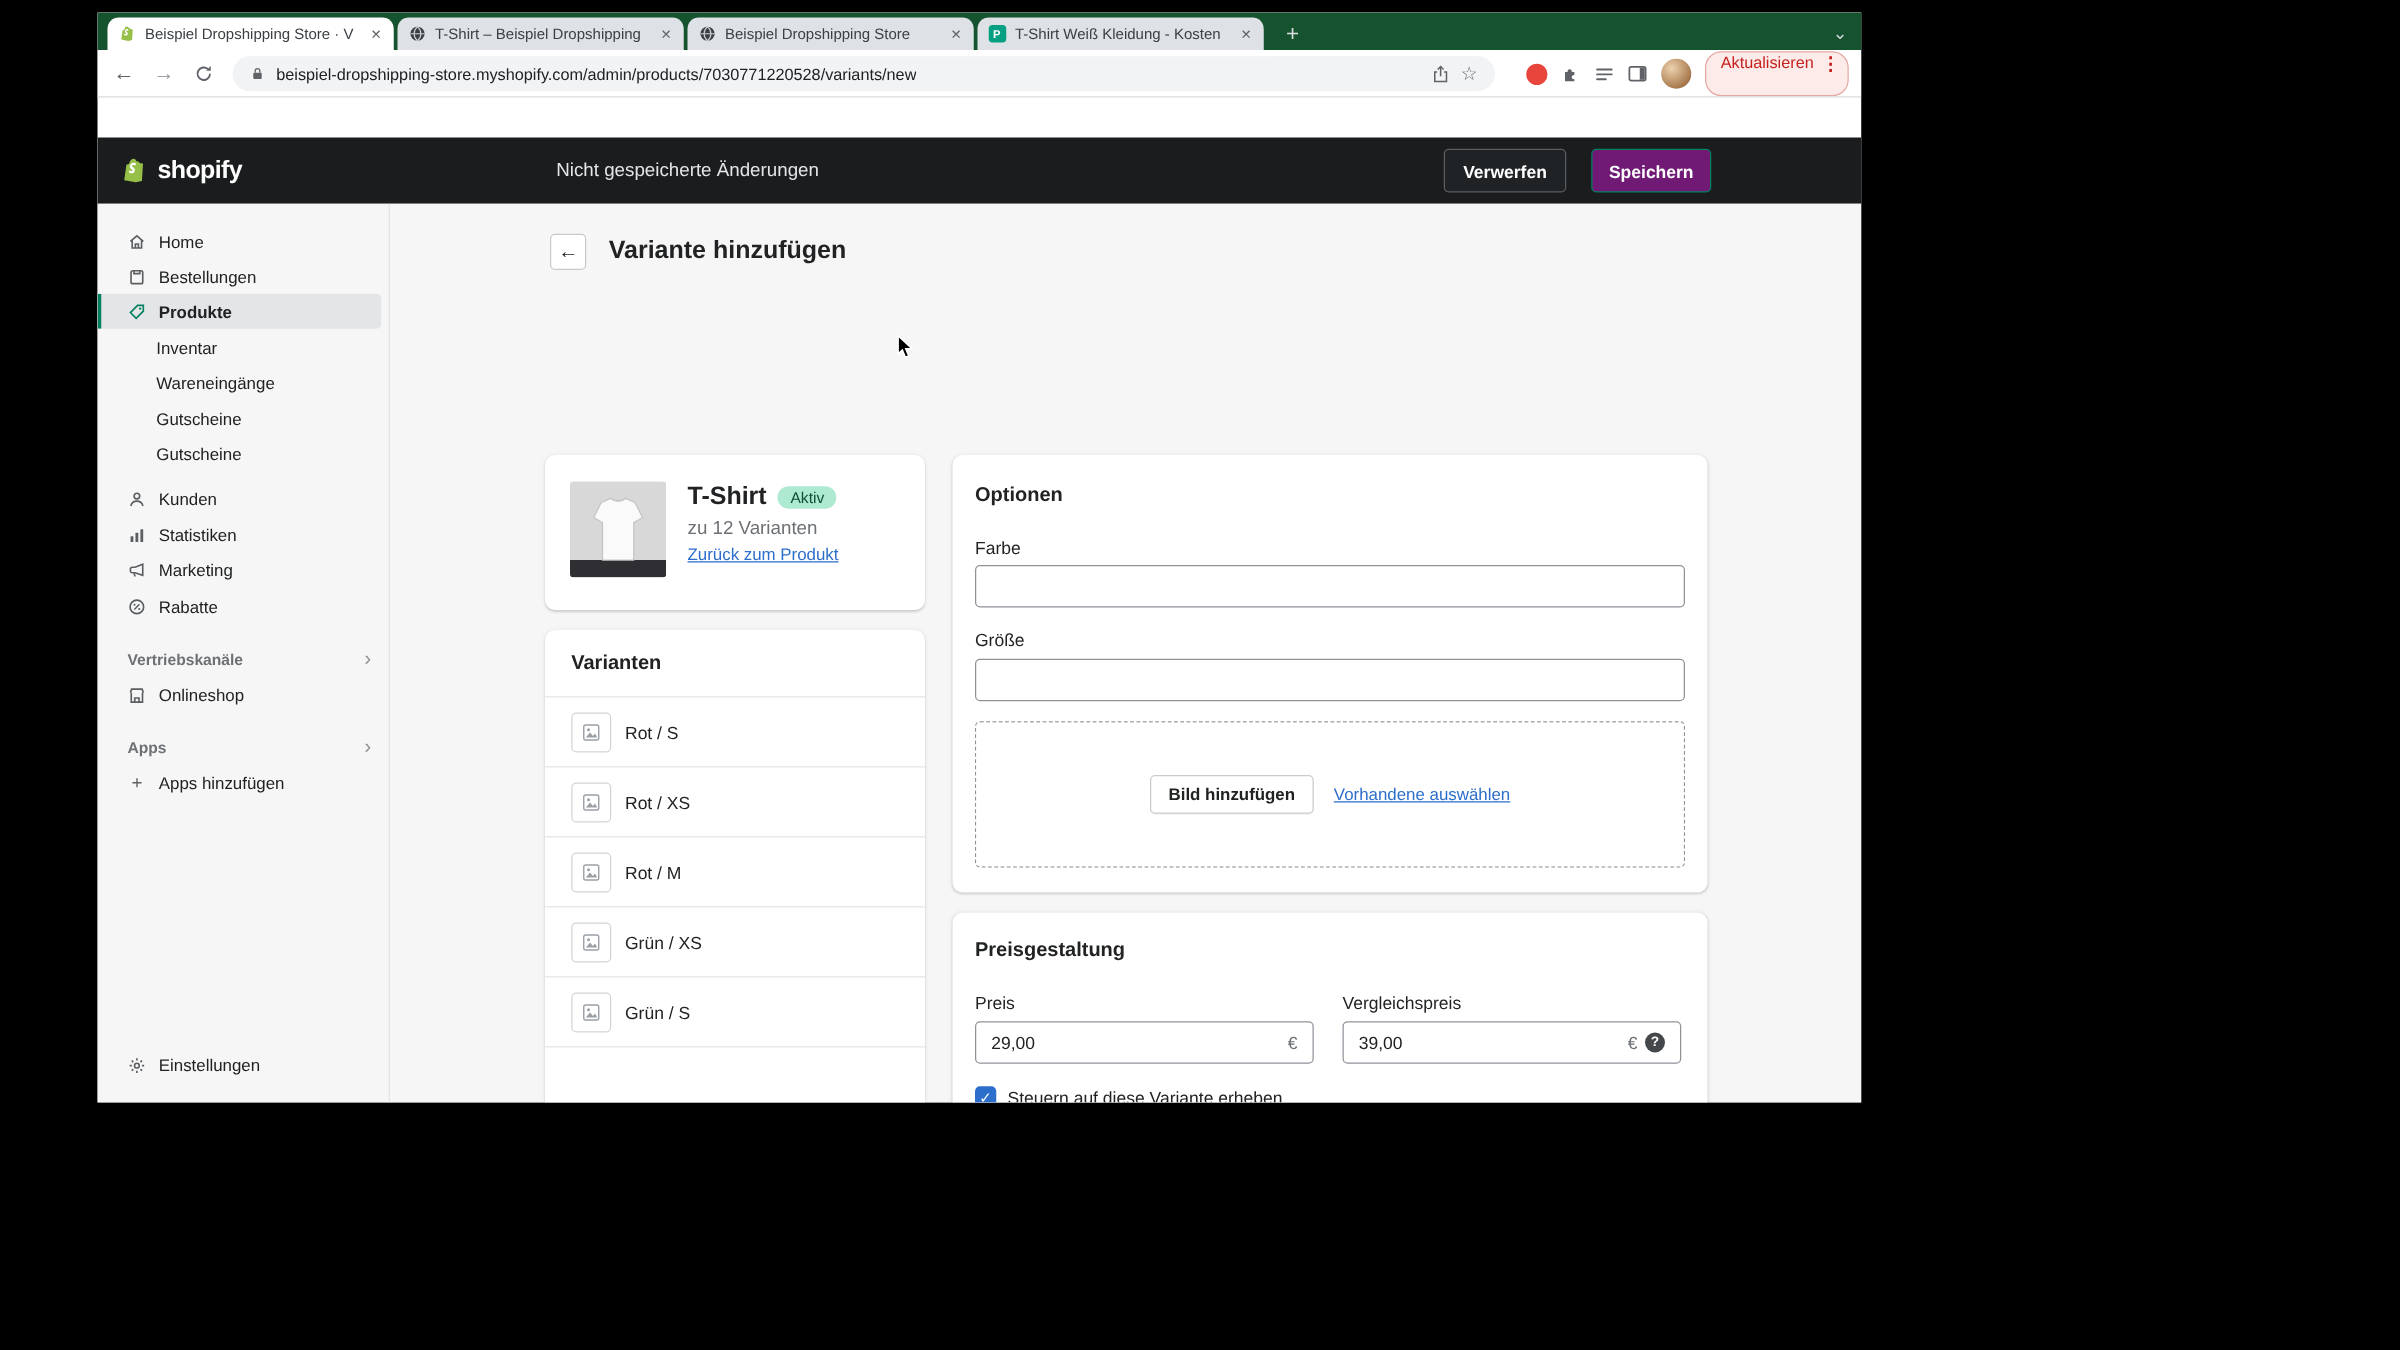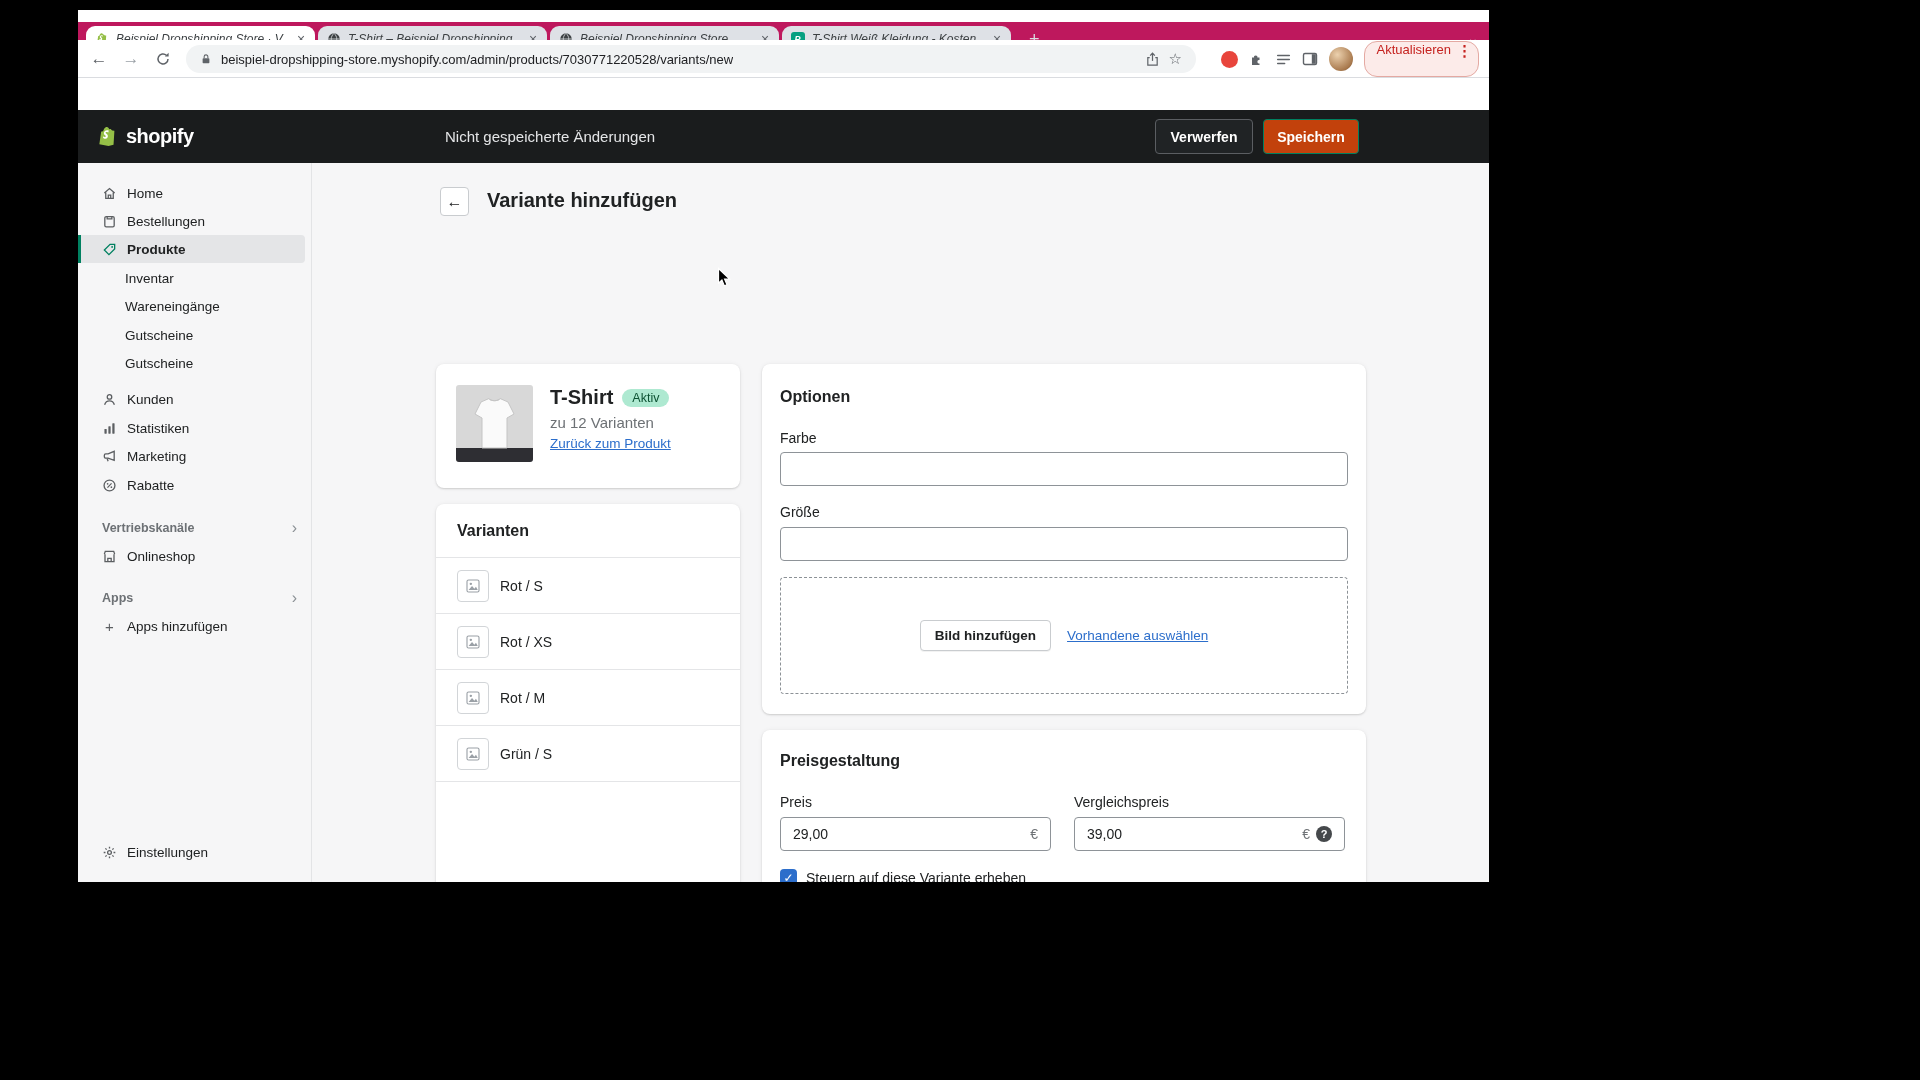--- a/index.html
+++ b/index.html
@@ -6,21 +6,21 @@
   html,body { width:1920px; height:1080px; }
   body { background:#000; position:relative; overflow:hidden;
          font-family:"Liberation Sans", sans-serif; color:#202223; }
   .abs { position:absolute; }
 
   
   .window { position:absolute; left:78px; top:10px; width:1411px; height:872px;
             background:#fff; overflow:hidden; }
 
   
-  .tabstrip { position:absolute; left:0; top:12px; width:100%; height:30px; background:#be185d;font-style:italic; }
+  .tabstrip { position:absolute; left:0; top:0; width:100%; height:30px; background:#14532d; }
   .tab { position:absolute; top:4px; height:26px; width:229px; border-radius:9px 9px 0 0;
          background:#dee1e6; display:flex; align-items:center; padding:0 8px; gap:7px;
          font-size:12px; color:#3c4043; cursor:default; }
   .tab.active { background:#fff; }
   .tab-title { flex:1; white-space:nowrap; overflow:hidden; }
   .tab-close { font-size:14px; color:#5f6368; line-height:1; padding:0 2px; }
   .fav { width:15px; height:15px; display:flex; align-items:center; justify-content:center; flex:0 0 auto; }
   .fav-px { width:14px; height:14px; border-radius:3px; background:#05a081; color:#fff;
             font-size:9px; font-weight:bold; display:flex; align-items:center; justify-content:center; }
   .newtab-btn { position:absolute; left:944px; top:6px; width:24px; height:22px; color:#dadce0;
@@ -50,21 +50,21 @@
 
   
   .s-topbar { position:absolute; left:0; top:100px; width:100%; height:53px; background:#1a1c1d; }
   .s-logo { position:absolute; left:18px; top:0; height:53px; display:flex; align-items:center; gap:7px; }
   .logo-text { color:#fff; font-size:20px; font-weight:bold; letter-spacing:-0.5px; }
   .s-msg { position:absolute; left:367px; top:0; height:53px; display:flex; align-items:center;
            color:#e4e5e7; font-size:15px; }
   .s-btn { position:absolute; top:9px; height:35px; border-radius:4px; font-size:14px; font-weight:600;
            display:flex; align-items:center; justify-content:center; color:#fff; }
   .s-btn.discard { right:236px; width:98px; background:#202325; border:1px solid #5b5e62; }
-  .s-btn.save { right:130px; width:96px; background:#c2410c; border:1px solid #008060; }
+  .s-btn.save { right:120px; width:96px; background:#701a75; border:1px solid #008060; }
 
   
   .sidebar { position:absolute; left:0; top:153px; width:234px; bottom:0; background:#f6f6f7;
              border-right:1px solid #e3e4e6; }
   .nav-item { position:absolute; left:0; width:227px; height:28px; display:flex; align-items:center;
               padding-left:24px; gap:10px; font-size:13.5px; font-weight:500; color:#202223;
               border-radius:0 4px 4px 0; }
   .nav-item.sub { padding-left:47px; font-weight:400; }
   .nav-item.active { background:#e4e5e7; box-shadow:inset 3px 0 0 #008060; font-weight:bold; }
   .nav-item.active .nav-icon { color:#008060; }
@@ -421,20 +421,30 @@
         <span>Rot / M</span>
       </div>
       <div class="v-row">
         <span class="v-thumb">
             <svg viewBox="0 0 20 20" width="16" height="16">
               <rect x="2.5" y="2.5" width="15" height="15" rx="2" stroke="#9aa0a6" stroke-width="1.4" fill="none"></rect>
               <circle cx="7.3" cy="7.3" r="1.5" fill="#9aa0a6"></circle>
               <path d="M4.5 15l4.3-5 2.9 3.4 2-2.4 2.3 4z" fill="#9aa0a6"></path>
             </svg>
           </span>
+        <span>Grün / XS</span>
+      </div>
+      <div class="v-row">
+        <span class="v-thumb">
+            <svg viewBox="0 0 20 20" width="16" height="16">
+              <rect x="2.5" y="2.5" width="15" height="15" rx="2" stroke="#9aa0a6" stroke-width="1.4" fill="none"></rect>
+              <circle cx="7.3" cy="7.3" r="1.5" fill="#9aa0a6"></circle>
+              <path d="M4.5 15l4.3-5 2.9 3.4 2-2.4 2.3 4z" fill="#9aa0a6"></path>
+            </svg>
+          </span>
         <span>Grün / S</span>
       </div>
     </div>
 
     <div class="card" style="left:450px;top:201px;width:604px;height:350px">
       <div class="card-title abs" style="left:18px;top:24px">Optionen</div>
       <div class="field-label" style="left:18px;top:66px">Farbe</div>
       <input class="text-input" style="left: 18px; top: 88px; width: 568px;" value="">
       <div class="field-label" style="left:18px;top:140px">Größe</div>
       <input class="text-input" style="left: 18px; top: 163px; width: 568px;" value="">

